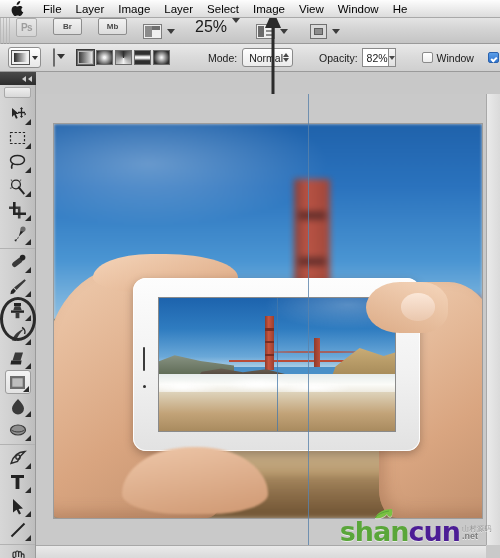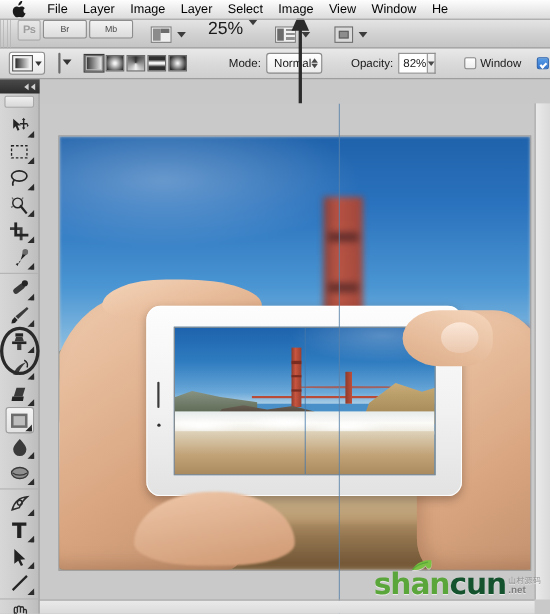--- a/index.html
+++ b/index.html
@@ -48,25 +48,25 @@
   .appbar-slot{ display:flex; align-items:center; height:26px; padding:0 4px; }
   .ps-logo{
     width:21px;height:19px;border:1px solid #aeaeae;border-radius:2px;
     background:linear-gradient(#e8e8e8,#d5d5d5);
     color:#9d9d9d;font-size:10px;font-weight:bold;
     display:flex;align-items:center;justify-content:center;
     letter-spacing:-.5px;
     margin-left:6px;
   }
   .sq-btn{
-    width:40px;height:17px;border:1px solid #8d8d8d;border-radius:2px;
+    width:29px;height:17px;border:1px solid #8d8d8d;border-radius:2px;
     background:linear-gradient(#f3f3f3,#dcdcdc);
-    font-size:8px;font-weight:normal;color:#4a4a4a;
+    font-size:8px;font-weight:bold;color:#4a4a4a;
     display:flex;align-items:center;justify-content:center;
-    margin-left:2px;
+    margin-left:16px;
   }
   .icon-box{
     width:19px;height:15px;border:1px solid #7e7e7e;
     background:#efefef; position:relative; margin-left:12px;
   }
   .icon-box.screen::before{
     content:""; position:absolute; left:1px; top:1px; width:7px; height:11px;
     background:#8b8b8b;
   }
   .icon-box.screen::after{
@@ -482,21 +482,21 @@
     filter:drop-shadow(0 1px 0 rgba(255,255,255,.6));
   }
   .wm-main{
     font-size:27px; font-weight:bold; line-height:.85;
     font-family:"DejaVu Sans", sans-serif;
     letter-spacing:-1px;
     position:relative;
   }
   .wm-sh{ color:#5aa63a; }
   .wm-an{ color:#5aa63a; }
-  .wm-cun{ color:#14532d; }
+  .wm-cun{ color:#4c1d95; }
   .wm-leaf{
     position:absolute; left:29px; top:-13px; width:26px; height:16px;
   }
   .wm-right{
     display:flex;flex-direction:column;align-items:flex-start;line-height:1;
     margin-bottom:3px;
   }
   .wm-cn{ font-size:7px; color:#8e8e8e; letter-spacing:.5px; }
   .wm-net{ font-size:9px; color:#7d7d7d; font-weight:bold; }
 </style>

